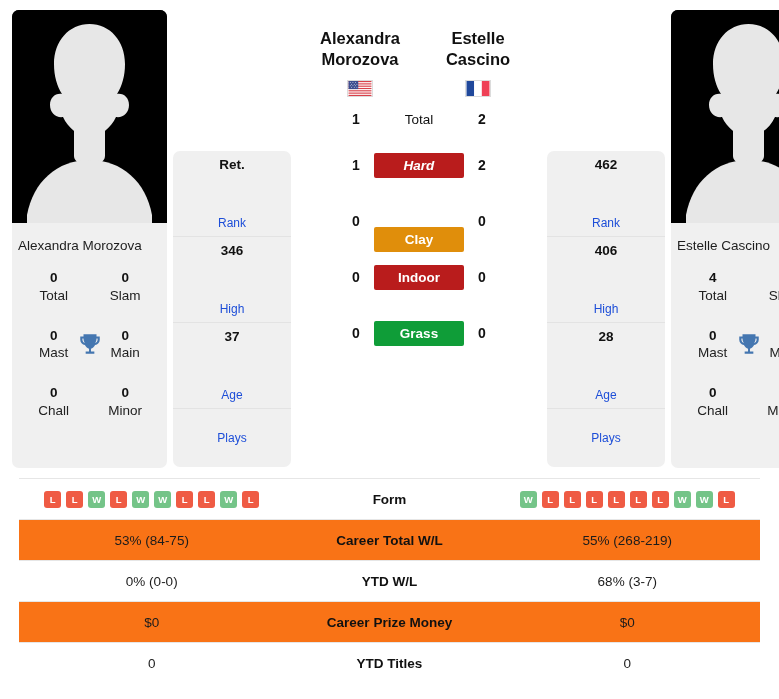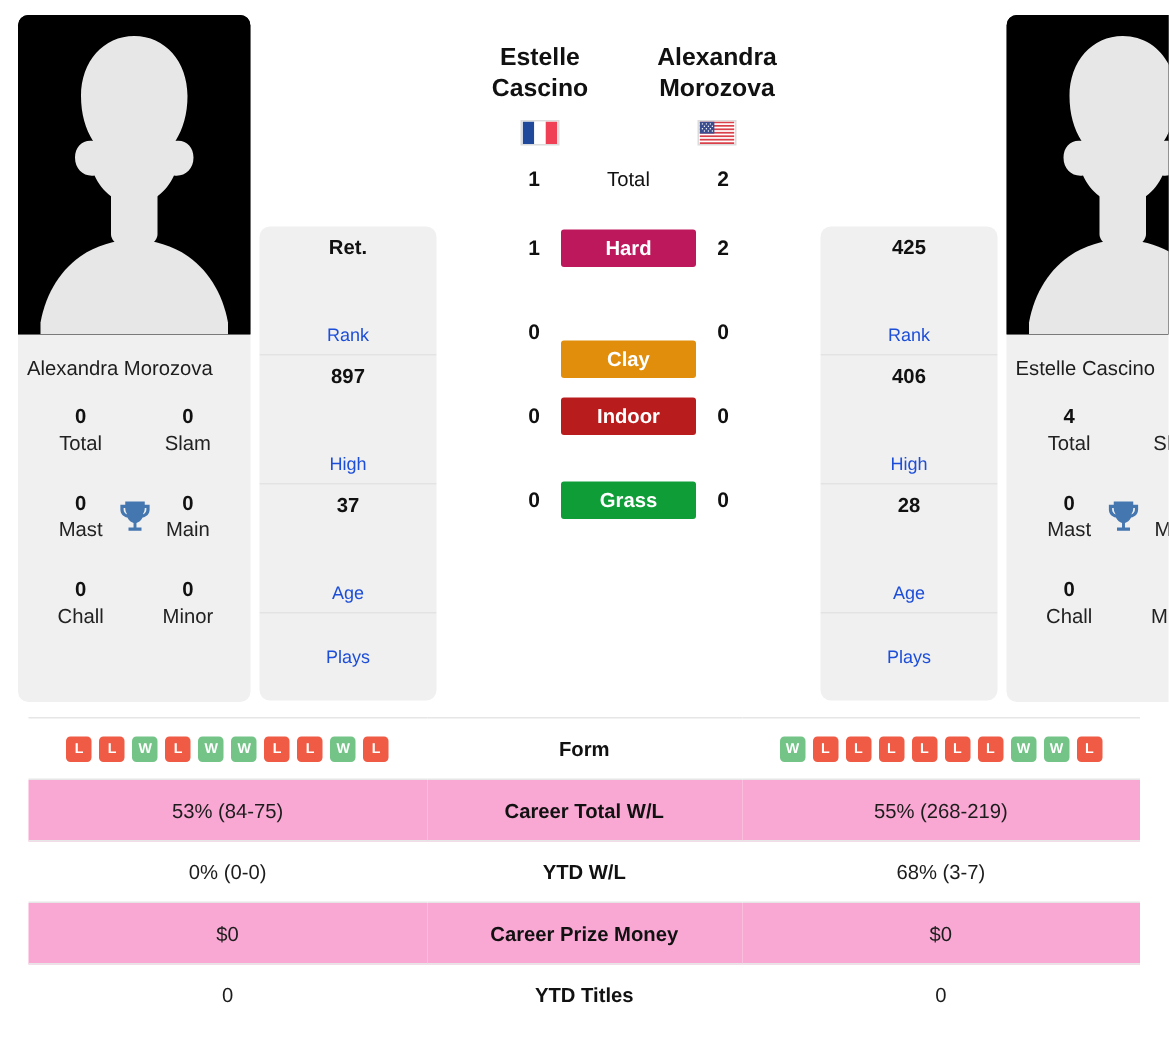--- a/index.html
+++ b/index.html
@@ -162,21 +162,21 @@
   }
 
   
   .stats-table {
     width: 741px;
     margin: 8px auto 0 auto;
     border-collapse: collapse;
     table-layout: fixed;
   }
   .stats-table tr { border-top: 1px solid #e6e6e6; }
-  .stats-table tr.shade { background: #f9a8d4; }
+  .stats-table tr.shade { background: #f97316; }
   .stats-table td {
     height: 41px;
     text-align: center;
     font-size: 13.5px;
     color: #1c1c1c;
     vertical-align: middle;
   }
   .stats-table td.mid {
     font-weight: bold;
     width: 210px;
@@ -255,43 +255,34 @@
       </div>
     </div>
   </div>
 
   <div class="stat-col">
     <div class="stat-cell">
       <span class="stat-val">Ret.</span>
       <span class="stat-lbl">Rank</span>
     </div>
     <div class="stat-cell">
-      <span class="stat-val">897</span>
+      <span class="stat-val">346</span>
       <span class="stat-lbl">High</span>
     </div>
     <div class="stat-cell">
       <span class="stat-val">37</span>
       <span class="stat-lbl">Age</span>
     </div>
     <div class="stat-cell">
       <span class="stat-lbl">Plays</span>
     </div>
   </div>
 
   <div class="center">
     <div class="center-names">
-      <div class="name-block">
-        <div class="nm">Estelle</div>
-        <div class="nm">Cascino</div>
-        <svg class="flag" viewBox="0 0 26 17">
-          <rect x="0" width="8.67" height="17" fill="#20489b"></rect>
-          <rect x="8.67" width="8.66" height="17" fill="#ffffff"></rect>
-          <rect x="17.33" width="8.67" height="17" fill="#ef4056"></rect>
-        </svg>
-      </div>
       <div class="name-block">
         <div class="nm">Alexandra</div>
         <div class="nm">Morozova</div>
         <svg class="flag" viewBox="0 0 26 17">
           <rect width="26" height="17" fill="#ffffff"></rect>
           <g fill="#d9404a">
             <rect y="0" width="26" height="1.31"></rect>
               <rect y="2.62" width="26" height="1.31"></rect>
             <rect y="5.23" width="26" height="1.31"></rect>
               <rect y="7.85" width="26" height="1.31"></rect>
@@ -309,31 +300,40 @@
               <circle cx="9.5" cy="3.6" r="0.55"></circle>
             <circle cx="2" cy="5.4" r="0.55"></circle>
               <circle cx="5" cy="5.4" r="0.55"></circle>
               <circle cx="8" cy="5.4" r="0.55"></circle>
             <circle cx="3.5" cy="7.2" r="0.55"></circle>
               <circle cx="6.5" cy="7.2" r="0.55"></circle>
               <circle cx="9.5" cy="7.2" r="0.55"></circle>
           </g>
         </svg>
       </div>
+      <div class="name-block">
+        <div class="nm">Estelle</div>
+        <div class="nm">Cascino</div>
+        <svg class="flag" viewBox="0 0 26 17">
+          <rect x="0" width="8.67" height="17" fill="#20489b"></rect>
+          <rect x="8.67" width="8.66" height="17" fill="#ffffff"></rect>
+          <rect x="17.33" width="8.67" height="17" fill="#ef4056"></rect>
+        </svg>
+      </div>
     </div>
 
     <div class="surface-rows">
       <div class="srow total">
         <span class="score">1</span>
         <span class="bar plain">Total</span>
         <span class="score">2</span>
       </div>
       <div class="srow">
         <span class="score">1</span>
-        <span class="bar" id="bar-hard" style="background: #be185d;">Hard</span>
+        <span class="bar" id="bar-hard" style="background: #b91c1c; font-style: italic;">Hard</span>
         <span class="score">2</span>
       </div>
       <div class="srow">
         <span class="score">0</span>
         <span class="bar" id="bar-clay" style="background: rgb(224, 142, 11); margin-top: 36px;">Clay</span>
         <span class="score">0</span>
       </div>
       <div class="srow">
         <span class="score">0</span>
         <span class="bar" id="bar-indoor" style="background: #b91c1c;">Indoor</span>
@@ -342,21 +342,21 @@
       <div class="srow">
         <span class="score">0</span>
         <span class="bar" id="bar-grass" style="background: rgb(15, 157, 56);">Grass</span>
         <span class="score">0</span>
       </div>
     </div>
   </div>
 
   <div class="stat-col">
     <div class="stat-cell">
-      <span class="stat-val">425</span>
+      <span class="stat-val">462</span>
       <span class="stat-lbl">Rank</span>
     </div>
     <div class="stat-cell">
       <span class="stat-val">406</span>
       <span class="stat-lbl">High</span>
     </div>
     <div class="stat-cell">
       <span class="stat-val">28</span>
       <span class="stat-lbl">Age</span>
     </div>

